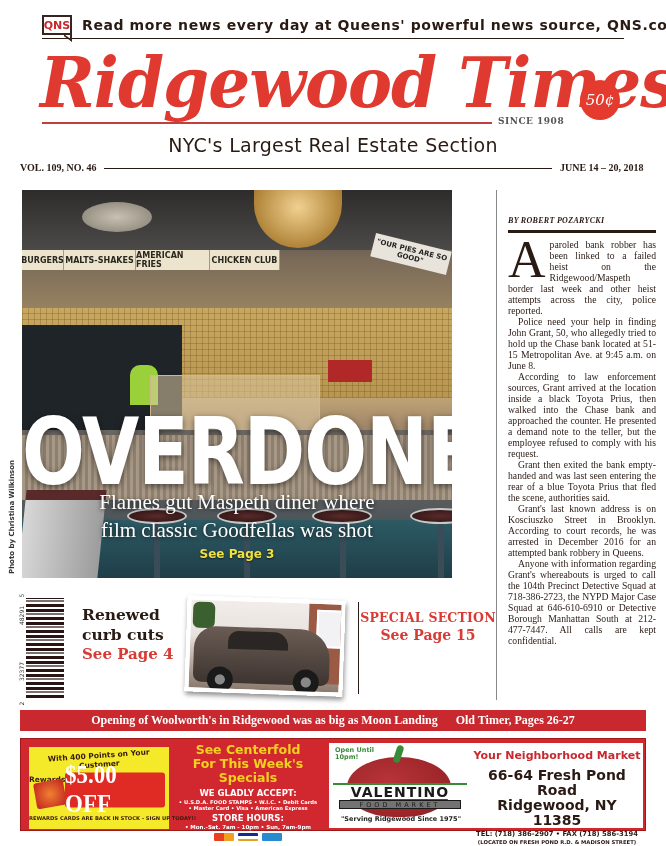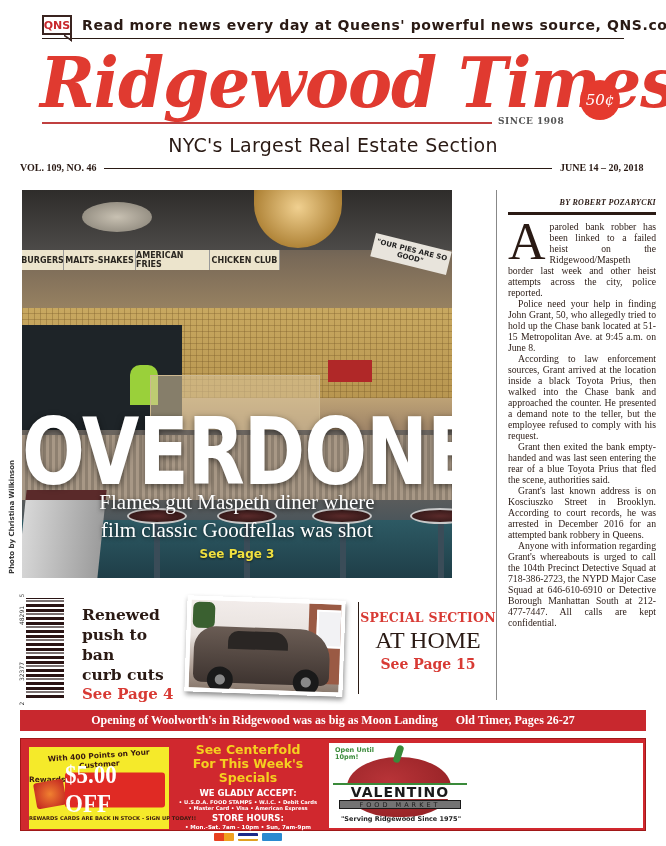--- a/index.html
+++ b/index.html
@@ -53,21 +53,21 @@
 #deck1,#deck2{left:0;width:100%;text-align:center;font:21px "Liberation Serif",serif;color:#fff;text-shadow:0 1px 4px rgba(0,0,0,.7)}
 #deck1{top:300px}
 #deck2{top:328px}
 #see3{left:0;top:357px;width:100%;text-align:center;font:bold 12px "DejaVu Sans",sans-serif;color:#f0e040;text-shadow:0 1px 2px rgba(0,0,0,.6)}
 #credit{left:-38px;top:520px;width:100px;transform:rotate(-90deg);font:bold 7px "DejaVu Sans",sans-serif;color:#333;white-space:nowrap;text-align:center}
 
 
 #col-rule{left:496px;top:190px;width:1px;height:510px;background:#888}
 #story{left:508px;top:196px;width:148px}
 #story-title{font:19px "Liberation Serif",serif;color:#2a1a14;text-align:center;line-height:21px;font-weight:normal}
-#byline{margin-top:2px;font:italic bold 8px "Liberation Serif",serif;text-align:right;color:#2a1a14;letter-spacing:.3px}
+#byline{margin-top:20px;font:italic bold 8px "Liberation Serif",serif;text-align:left;color:#2a1a14;letter-spacing:.3px}
 #byline-rule{margin:5px 0 6px;height:2.5px;background:#2a1a14}
 #story-body{font:9.7px/11px "Liberation Serif",serif;color:#2a1a14;text-align:justify}
 #story-body p{text-indent:10px}
 #story-body p.first{text-indent:0}
 #dropcap{float:left;font:52px/42px "Liberation Serif",serif;margin:0 4px 0 0;color:#2a1a14}
 
 
 #barcode{left:26px;top:598px;width:38px;height:100px;background:
  repeating-linear-gradient(0deg,#2a1414 0 3px,#fff 3px 5px,#7a7070 5px 7px,#fff 7px 8px,#2a1414 8px 11px,#fff 11px 13px)}
 .bc-num{left:18px;font:6px "DejaVu Sans",sans-serif;color:#333;transform:rotate(-90deg)}
@@ -186,38 +186,36 @@
 </div>
 
 <div id="barcode" class="abs"></div>
 <div class="abs bc-num" style="top:592px;left:20px">5</div>
 <div class="abs bc-num" style="top:612px;left:12px">48291</div>
 <div class="abs bc-num" style="top:668px;left:12px">32377</div>
 <div class="abs bc-num" style="top:700px;left:20px">2</div>
 
 <div id="curb-text" class="abs">
   <span style="display:block">Renewed</span>
-  <span style="display:block">push to ban</span>
   <span style="display:block">curb cuts</span>
   <span id="curb-see">See Page 4</span>
 </div>
 <div id="car-photo" class="abs">
   <div id="tree" class="abs"></div>
   <div id="house-brick" class="abs"></div>
   <div id="house-window" class="abs"></div>
   <div id="car-body" class="abs"></div>
   <div id="car-window" class="abs"></div>
   <div class="abs wheel" style="left:18px"></div>
   <div class="abs wheel" style="left:104px"></div>
 </div>
 
 <div id="teaser-rule" class="abs"></div>
 <div id="special" class="abs">
   <div id="special-kicker">SPECIAL SECTION</div>
-  <div id="special-title">AT HOME</div>
   <div id="special-see">See Page 15</div>
 </div>
 
 <div id="banner" class="abs">
   <span>Opening of Woolworth's in Ridgewood was as big as Moon Landing</span>
   <span>Old Timer, Pages 26-27</span>
 </div>
 
 <div id="ad" class="abs">
   <div id="ad-coupon" class="abs">
@@ -243,14 +241,21 @@
       <div class="card-logo" style="background:#2a8ad0"></div>
     </div>
   </div>
   <div id="ad-store" class="abs">
     <div id="apple" class="abs"></div>
     <div id="stem" class="abs"></div>
     <div id="open-until" class="abs">Open Until 10pm!</div>
     <div id="val-name" class="abs">VALENTINO</div>
     <div id="val-sub" class="abs">FOOD MARKET</div>
     <div id="val-serving" class="abs">"Serving Ridgewood Since 1975"</div>
+    <div id="store-info" class="abs">
+      <div id="neighborhood">Your Neighborhood Market</div>
+      <div id="addr1">66-64 Fresh Pond Road</div>
+      <div id="addr2">Ridgewood, NY 11385</div>
+      <div id="tel">TEL: (718) 386-2907 • FAX (718) 586-3194</div>
+      <div id="located">(LOCATED ON FRESH POND R.D. &amp; MADISON STREET)</div>
+    </div>
   </div>
 </div>
 
 </body></html>

